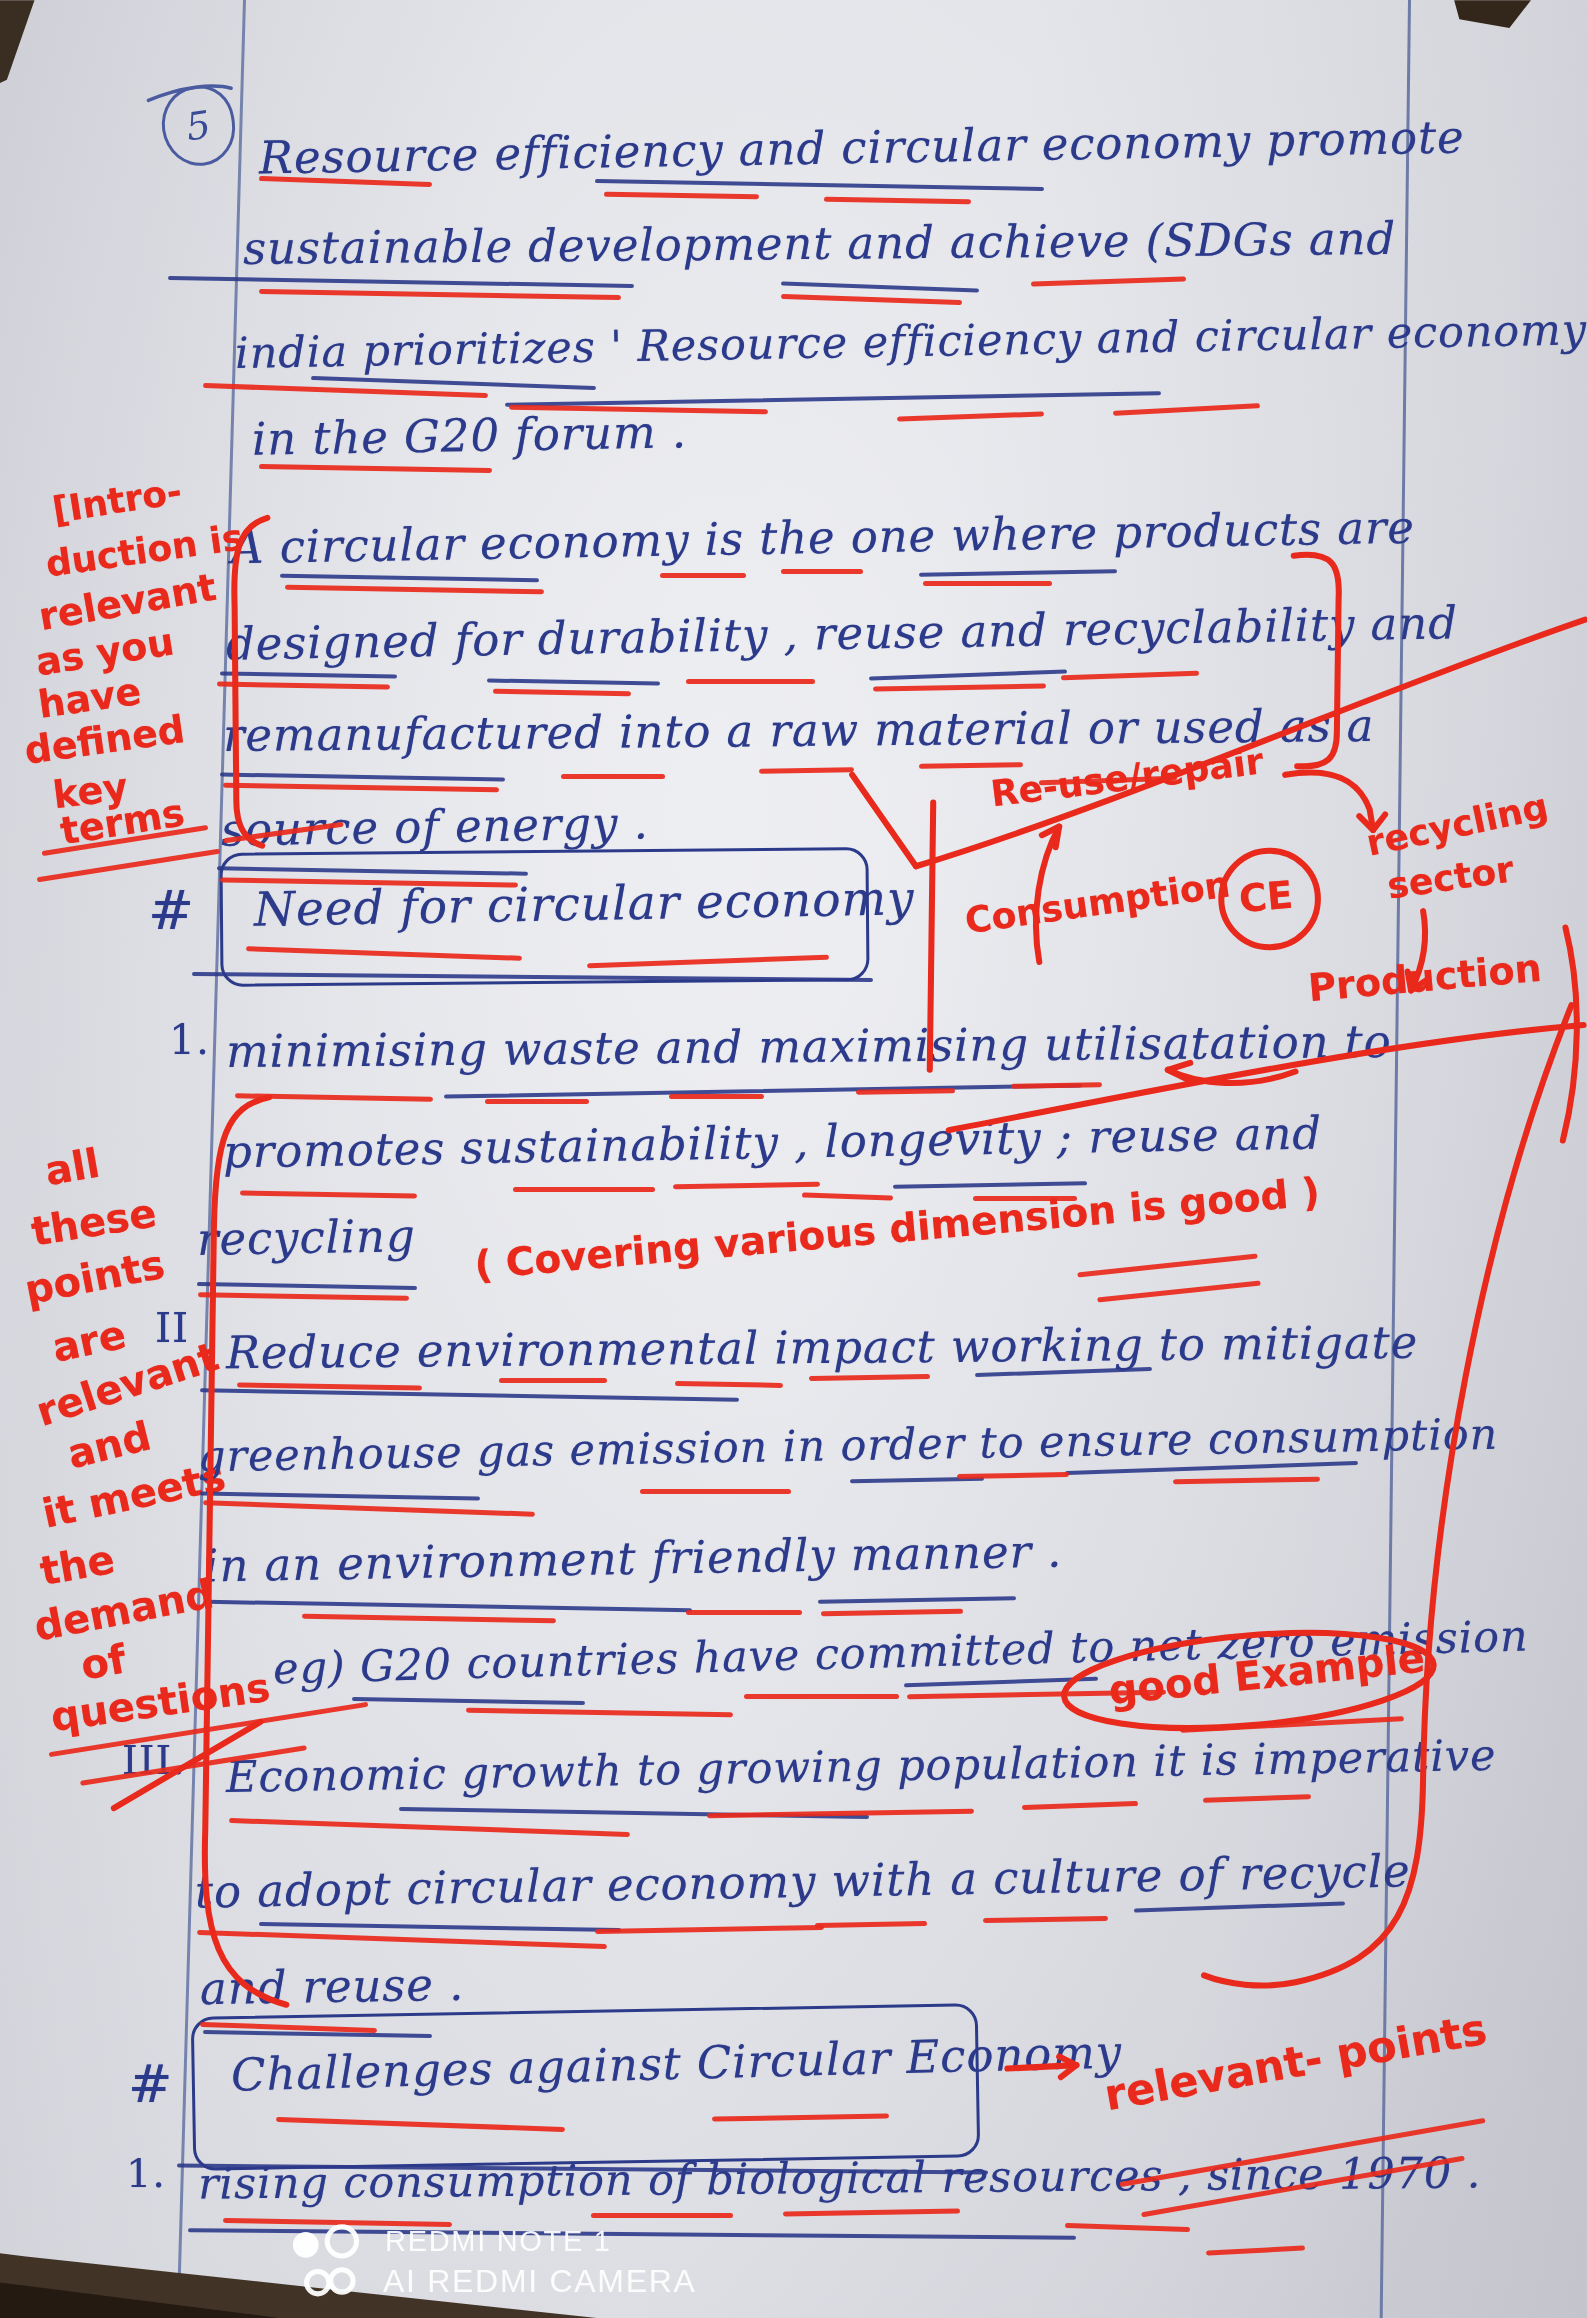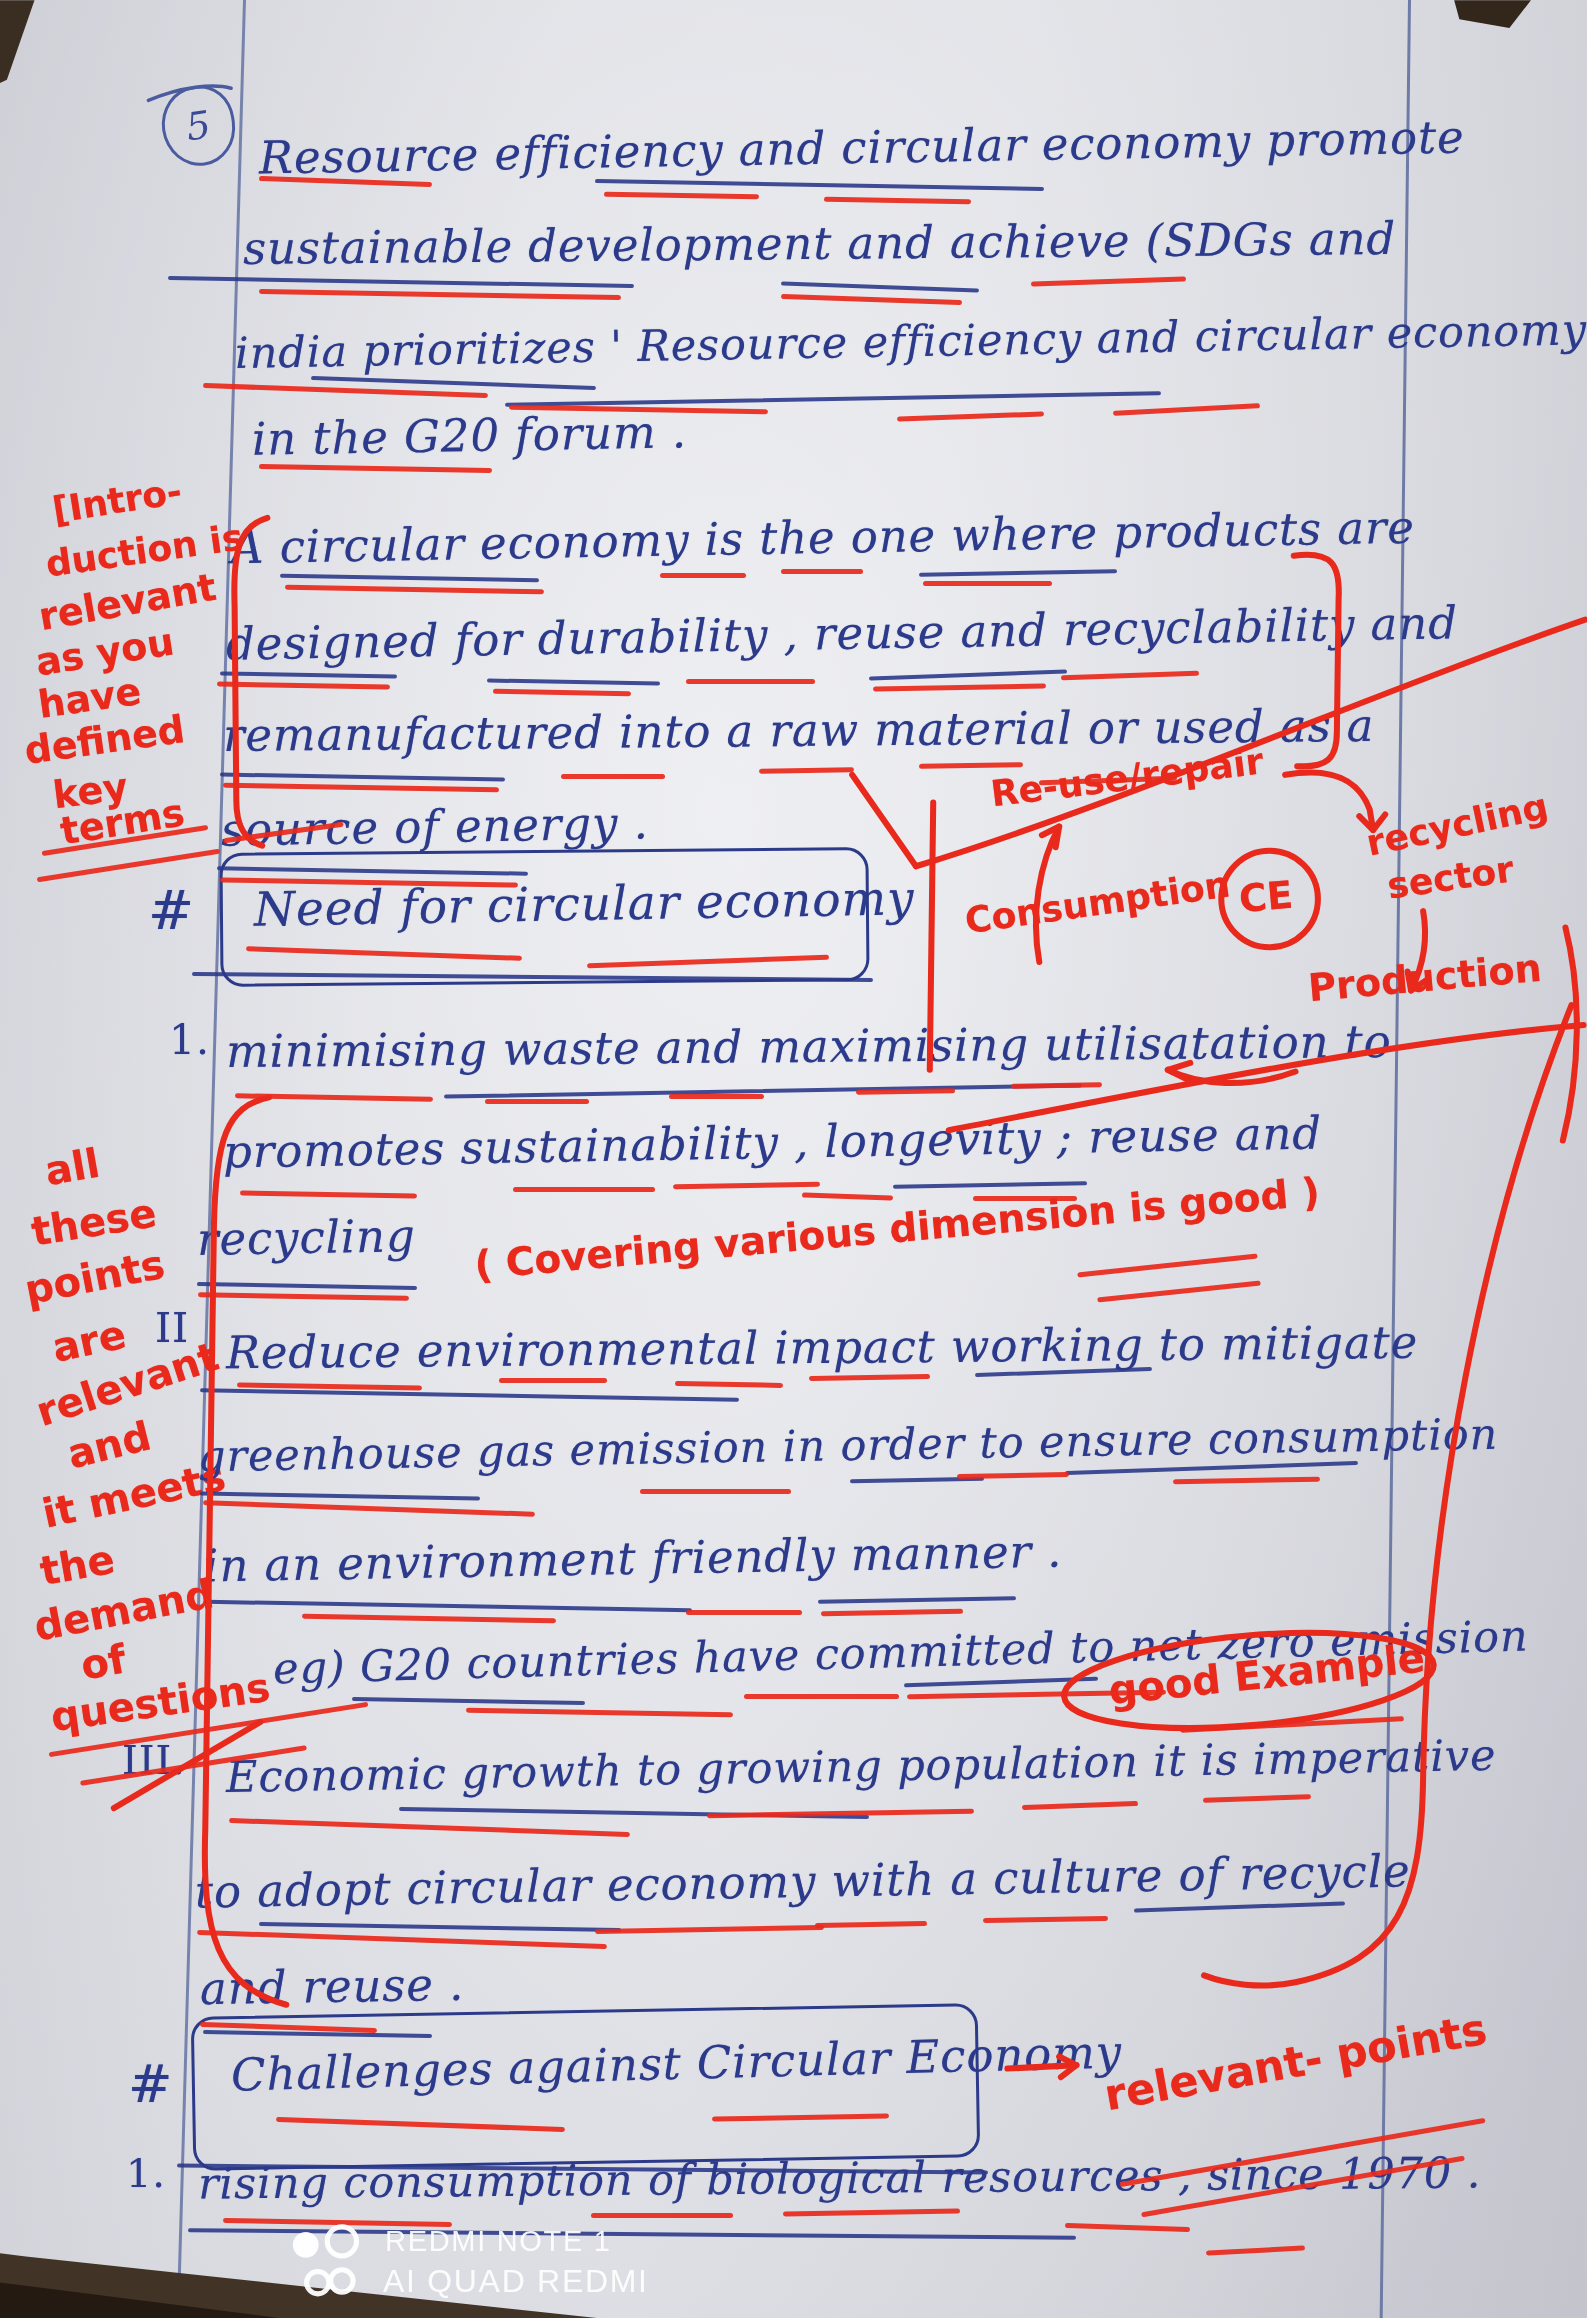--- a/index.html
+++ b/index.html
@@ -255,15 +255,15 @@
 </svg>
 
 <div>
   <svg class="overlay" style="left:292px;top:2219px;" width="86" height="86" viewBox="0 0 100 100">
     <circle cx="16" cy="30" r="15" fill="#ffffff" opacity="0.95"></circle>
     <circle cx="58" cy="26" r="17" fill="none" stroke="#ffffff" stroke-width="6" opacity="0.95"></circle>
     <circle cx="30" cy="74" r="13" fill="none" stroke="#ffffff" stroke-width="6" opacity="0.95"></circle>
     <circle cx="58" cy="72" r="13" fill="none" stroke="#ffffff" stroke-width="6" opacity="0.95"></circle>
   </svg>
   <div class="wm" style="left:385px;top:2225px;font-size:29px;">REDMI NOTE 1</div>
-  <div class="wm" style="left:383px;top:2263px;font-size:32px;">AI QUAD REDMI</div>
+  <div class="wm" style="left:383px;top:2263px;font-size:32px;">AI REDMI CAMERA</div>
 </div>
 
 
 </body></html>

